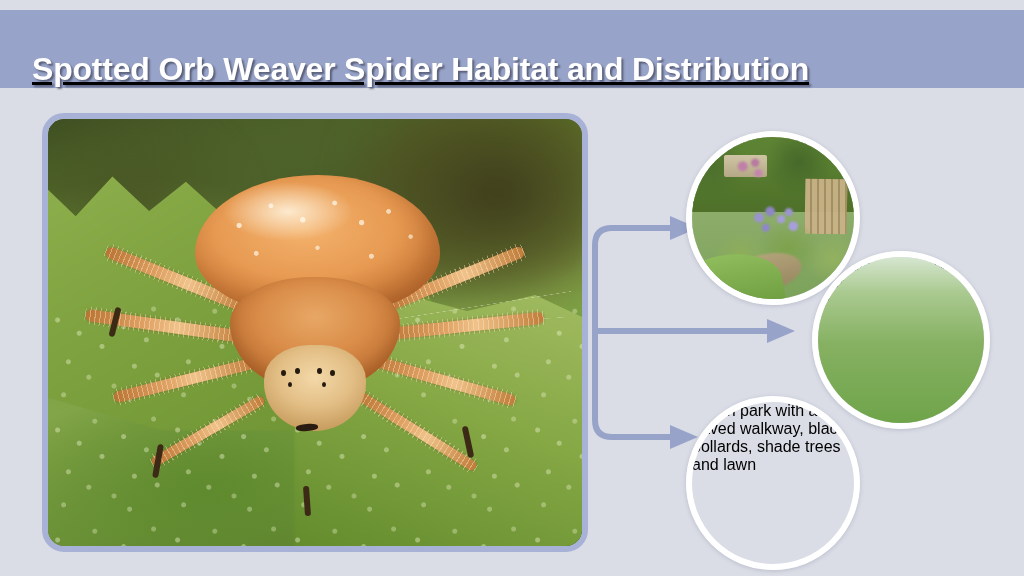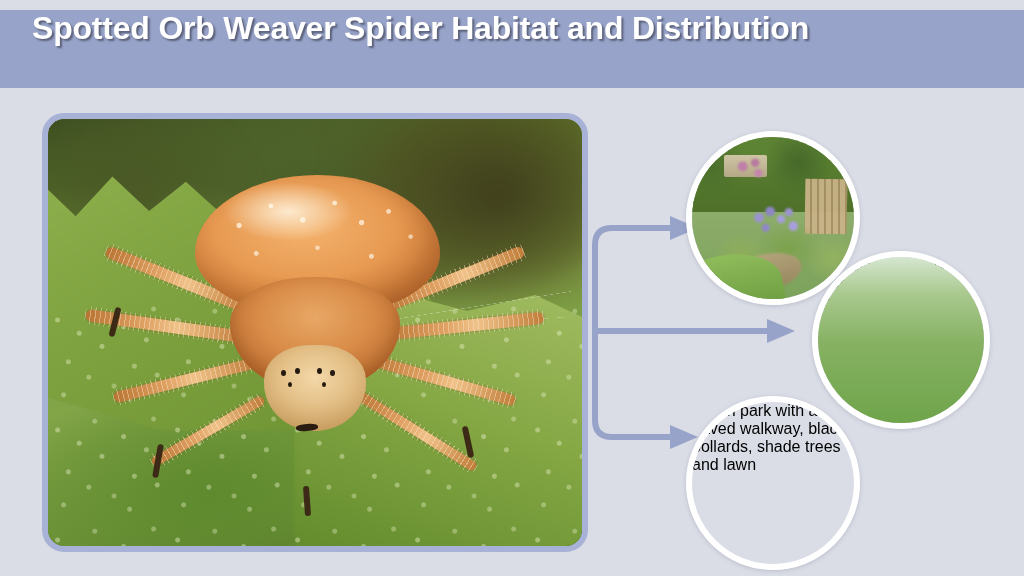--- a/index.html
+++ b/index.html
@@ -18,21 +18,22 @@
 
   
   .title-banner {
     position: absolute;
     left: 0;
     top: 10px;
     width: 1024px;
     height: 78px;
     background: #97a3c9;
     display: flex;
-    align-items: flex-start;
+    align-items: flex-end;
+    text-decoration: underline;
   }
 
   .title-text {
     font-size: 32px;
     font-weight: bold;
     color: #ffffff;
     letter-spacing: -0.2px;
     padding-left: 32px;
     white-space: nowrap;
     text-shadow: 2px 2px 2px rgba(40,40,55,0.55);

